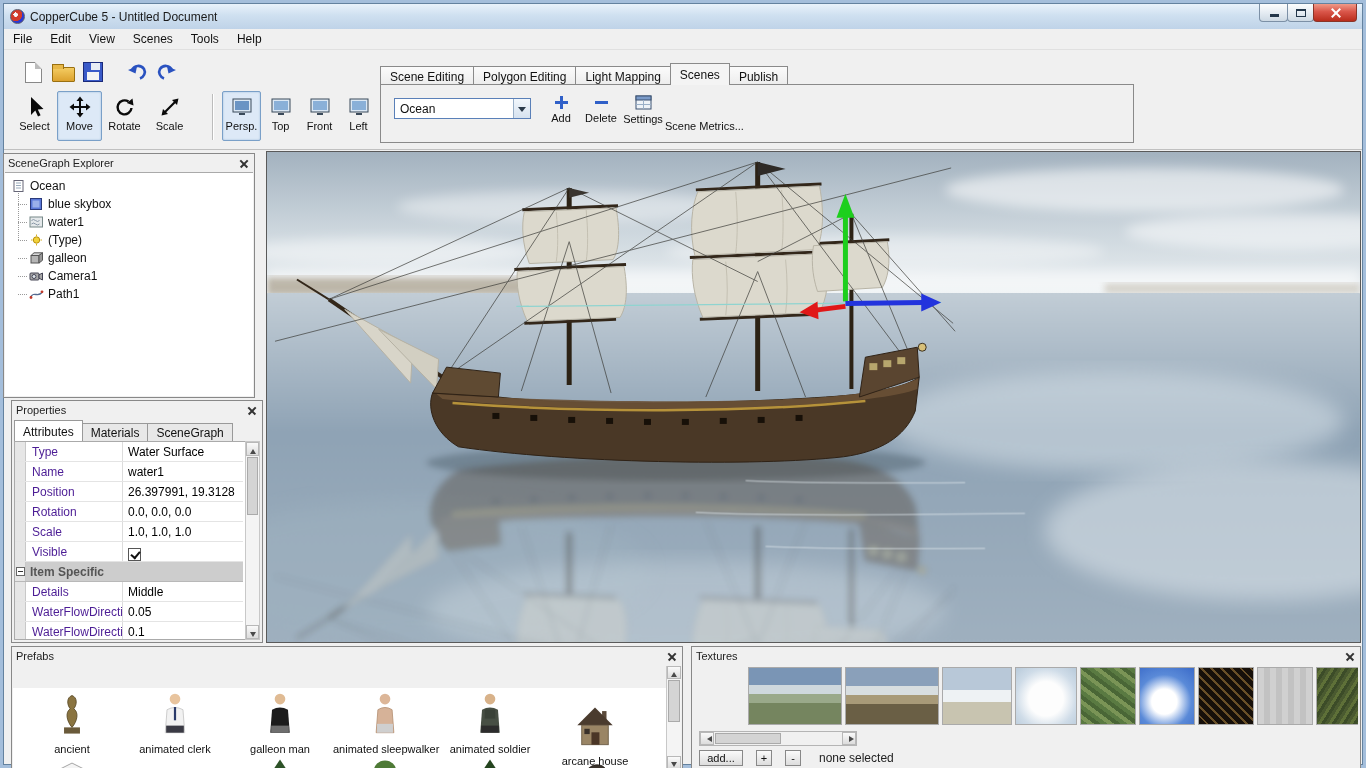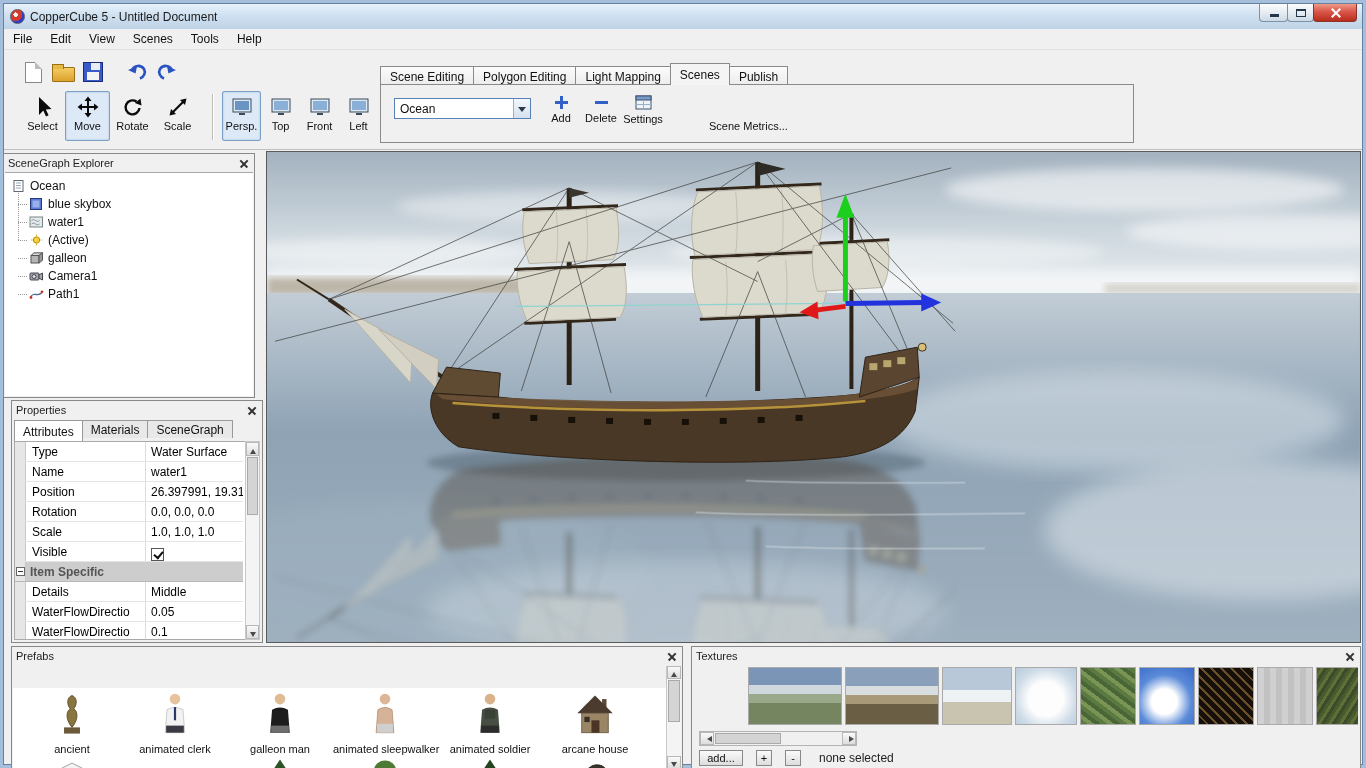--- a/index.html
+++ b/index.html
@@ -32,21 +32,21 @@
 .tb-sq { width:30px; height:30px; display:flex; align-items:center; justify-content:center; }
 .ic-new { width:17px; height:21px; background:#fff; border:1px solid #888; position:relative; }
 .ic-new::after { content:""; position:absolute; right:-1px; top:-1px; border-style:solid; border-width:0 7px 7px 0; border-color:transparent #f0f0f0 #bbb transparent; }
 .ic-open { width:23px; height:15px; background:linear-gradient(#f4cc62,#dca22e); border:1px solid #9a7010; border-radius:1px; position:relative; margin-top:5px;}
 .ic-open::before { content:""; position:absolute; left:-1px; top:-4px; width:10px; height:4px; background:#e8b848; border:1px solid #9a7010; border-bottom:none; }
 .ic-save { width:20px; height:20px; background:#3a5ac8; border:1px solid #1a2a7a; position:relative; }
 .ic-save::before { content:""; position:absolute; right:2px; top:0; width:9px; height:7px; background:#e8ecf4; }
 .ic-save::after { content:""; position:absolute; left:3px; bottom:1px; width:12px; height:8px; background:#f4f4f4; }
 .undo-redo { display:flex; margin-left:14px; }
 
-.tool-btns { position:absolute; left:16px; top:41px; display:flex; }
+.tool-btns { position:absolute; left:8px; top:41px; display:flex; }
 .big-btn { width:45px; height:50px; display:flex; flex-direction:column; align-items:center; justify-content:flex-start; padding-top:4px; border:1px solid transparent; border-radius:2px; }
 .big-btn .lbl { font-size:11px; color:#111; margin-top:2px; }
 .big-btn.pressed { background:#dde9f7; border-color:#7aa0c8; box-shadow:inset 0 0 2px #9ab8d8; }
 .vsep { position:absolute; left:208px; top:44px; width:1px; height:46px; background:#bcbcbc; box-shadow:1px 0 0 #fff; }
 .view-btns { position:absolute; left:218px; top:41px; display:flex; }
 .view-btns .big-btn { width:39px; }
 
 
 .tabstrip { position:absolute; left:376px; top:13px; height:22px; display:flex; align-items:flex-end; }
 .tab { font-size:12px; color:#111; padding:3px 9px 3px; border:1px solid #8a8a8a; border-bottom:none; background:linear-gradient(#fbfbfb,#ececec); margin-right:-1px; height:19px; }
@@ -54,21 +54,21 @@
 .scenebox { position:absolute; left:376px; top:34px; width:754px; height:59px; border:1px solid #8a8a8a; background:#f0f0f0; z-index:2; }
 .combo { position:absolute; left:13px; top:13px; width:137px; height:21px; background:#fff; border:1px solid #5a80b8; font-size:12px; }
 .combo .val { position:absolute; left:5px; top:3px; color:#111; }
 .combo-btn { position:absolute; right:0; top:0; bottom:0; width:17px; background:linear-gradient(#f2f7fc,#d6e2ef); border-left:1px solid #9ab0c8; }
 .combo-btn::after { content:""; position:absolute; left:4px; top:8px; border:4px solid transparent; border-top:5px solid #2a3a4a; }
 .mini-act { position:absolute; top:8px; width:44px; height:44px; display:flex; flex-direction:column; align-items:center; }
 .mini-act .lbl { font-size:11px; color:#111; margin-top:3px; }
 .plus-ic,.minus-ic { position:relative; width:13px; height:13px; margin-top:3px; }
 .plus-ic::before,.minus-ic::before { content:""; position:absolute; left:0; top:5px; width:13px; height:3px; background:#3060c8; }
 .plus-ic::after { content:""; position:absolute; left:5px; top:0; width:3px; height:13px; background:#3060c8; }
-.metrics-btn { position:absolute; left:284px; bottom:10px; font-size:11px; color:#111;margin-left:44px; }
+.metrics-btn { position:absolute; left:284px; bottom:10px; font-size:11px; color:#111; }
 
 
 .panel { position:absolute; border:1px solid #888; background:#f0f0f0; }
 .panel-header { position:absolute; left:0; right:0; top:0; height:18px; display:flex; align-items:center; padding:0 4px; }
 .panel-title { font-size:11px; color:#222; }
 .panel-close { margin-left:auto; position:relative; width:13px; height:13px; }
 .panel-close::before,.panel-close::after { content:""; position:absolute; left:2px; top:6px; width:10px; height:1.5px; background:#333; }
 .panel-close::before { transform:rotate(45deg);} .panel-close::after { transform:rotate(-45deg);}
 
 
@@ -76,27 +76,27 @@
 .sg-content { position:absolute; left:1px; right:1px; top:18px; bottom:1px; background:#fff; border-top:1px solid #aaa; padding-top:4px; overflow:hidden; }
 .trow { height:18px; display:flex; align-items:center; font-size:12px; color:#111; padding-left:6px; position:relative; }
 .trow.child { padding-left:24px; }
 .trow.child::before { content:""; position:absolute; left:13px; top:9px; width:9px; border-top:1px dotted #999; }
 .tree-wrap { position:relative; }
 .tree-vline { position:absolute; left:13px; top:16px; bottom:63px; border-left:1px dotted #999; }
 .ti { width:15px; height:12px; margin-right:4px; flex:none; }
 
 
 .pr-panel { left:8px; top:397px; width:252px; height:243px; }
-.ptabs { position:absolute; left:2px; top:19px; height:21px; display:flex; align-items:flex-start; z-index:2; }
+.ptabs { position:absolute; left:2px; top:19px; height:21px; display:flex; align-items:flex-end; z-index:2; }
 .ptab { font-size:12px; color:#111; padding:2px 8px; border:1px solid #999; border-bottom:none; background:#e8e8e8; height:18px; margin-right:-1px; }
 .ptab.active { background:#fff; height:21px; padding-top:4px; }
 .pgrid { position:absolute; left:2px; right:2px; top:40px; bottom:2px; background:#fff; border:1px solid #aaa; overflow:hidden; padding-right:16px; }
 .prow { display:flex; height:20px; background:#fff; border-bottom:1px solid #e4e4e4; }
 .pgut { width:11px; background:#e6e6e6; border-right:1px solid #c8c8c8; flex:none; }
-.pkey { width:120px; padding:3px 0 0 6px; border-right:1px solid #dcdcdc; font-size:12px; color:#000000; flex:none; white-space:nowrap; overflow:hidden; }
+.pkey { width:97px; padding:3px 0 0 6px; border-right:1px solid #dcdcdc; font-size:12px; color:#4c1d95; flex:none; white-space:nowrap; overflow:hidden; }
 .pval { flex:1; padding:3px 0 0 5px; font-size:12px; color:#000; white-space:nowrap; overflow:hidden; }
 .prow.section { background:#cdcdcd; border-bottom:1px solid #b8b8b8; }
 .prow.section .sec-label { font-size:12px; font-weight:bold; color:#555; padding:3px 0 0 4px; }
 .colbox { width:9px; height:9px; border:1px solid #666; background:#fff; position:relative; margin:5px 0 0 1px; }
 .colbox::after { content:""; position:absolute; left:1px; top:3px; width:5px; height:1px; background:#333; }
 .cb { width:13px; height:13px; border:1px solid #555; background:#fff; position:relative; margin-top:3px; }
 .cb::after { content:""; position:absolute; left:2px; top:2px; width:7px; height:4px; border-left:2px solid #111; border-bottom:2px solid #111; transform:rotate(-50deg); }
 
 
 .vscroll { position:absolute; right:2px; top:40px; bottom:2px; width:15px; background:#f4f4f4; border:1px solid #c8c8c8; }
@@ -346,21 +346,21 @@
         <div class="trow child">
           <svg class="ti" viewBox="0 0 15 12">
               <circle cx="7.5" cy="6" r="3.2" fill="#f2d23a" stroke="#b89010"></circle>
               <g stroke="#d8b020">
                 <line x1="7.5" y1="0.5" x2="7.5" y2="2"></line>
                 <line x1="7.5" y1="10" x2="7.5" y2="11.5"></line>
                 <line x1="2" y1="6" x2="3.5" y2="6"></line>
                 <line x1="11.5" y1="6" x2="13" y2="6"></line>
               </g>
             </svg>
-          <span>(Active)</span>
+          <span>(Type)</span>
         </div>
         <div class="trow child">
           <svg class="ti" viewBox="0 0 15 12">
               <rect x="2" y="3.5" width="8" height="7.5" fill="#b5b5b5" stroke="#555"></rect>
               <path d="M2,3.5 L5,0.8 L13.5,0.8 L10,3.5 Z" fill="#d8d8d8" stroke="#555"></path>
               <path d="M10,3.5 L13.5,0.8 L13.5,8.3 L10,11 Z" fill="#989898" stroke="#555"></path>
             </svg>
           <span>galleon</span>
         </div>
         <div class="trow child">
@@ -635,21 +635,21 @@
       </div>
       <div class="pf-item" style="left:425px; top:4px;">
         <svg class="pf-thumb" viewBox="0 0 48 52">
             <circle cx="24" cy="8" r="6" fill="#d8b28a"></circle>
             <path d="M13,46 L15,20 Q24,15 33,20 L35,46 Z" fill="#474f44"></path>
             <rect x="14" y="38" width="20" height="8" fill="#2c2c2c"></rect>
             <rect x="18" y="20" width="12" height="10" fill="#3a4238"></rect>
           </svg>
         <div class="pf-label">animated soldier</div>
       </div>
-      <div class="pf-item" style="left:530px; top:4px;">
+      <div class="pf-item" style="left:530px; top:16px;">
         <svg class="pf-thumb" viewBox="0 0 48 52">
             <rect x="32" y="8" width="5" height="10" fill="#5a4a3a"></rect>
             <polygon points="4,24 24,4 44,24" fill="#4a3b2e"></polygon>
             <rect x="9" y="24" width="30" height="22" fill="#9a8565" stroke="#6a5a44"></rect>
             <rect x="20" y="32" width="9" height="14" fill="#4a3526"></rect>
             <rect x="12" y="28" width="6" height="6" fill="#39302a"></rect>
           </svg>
         <div class="pf-label">arcane house</div>
       </div>
 

